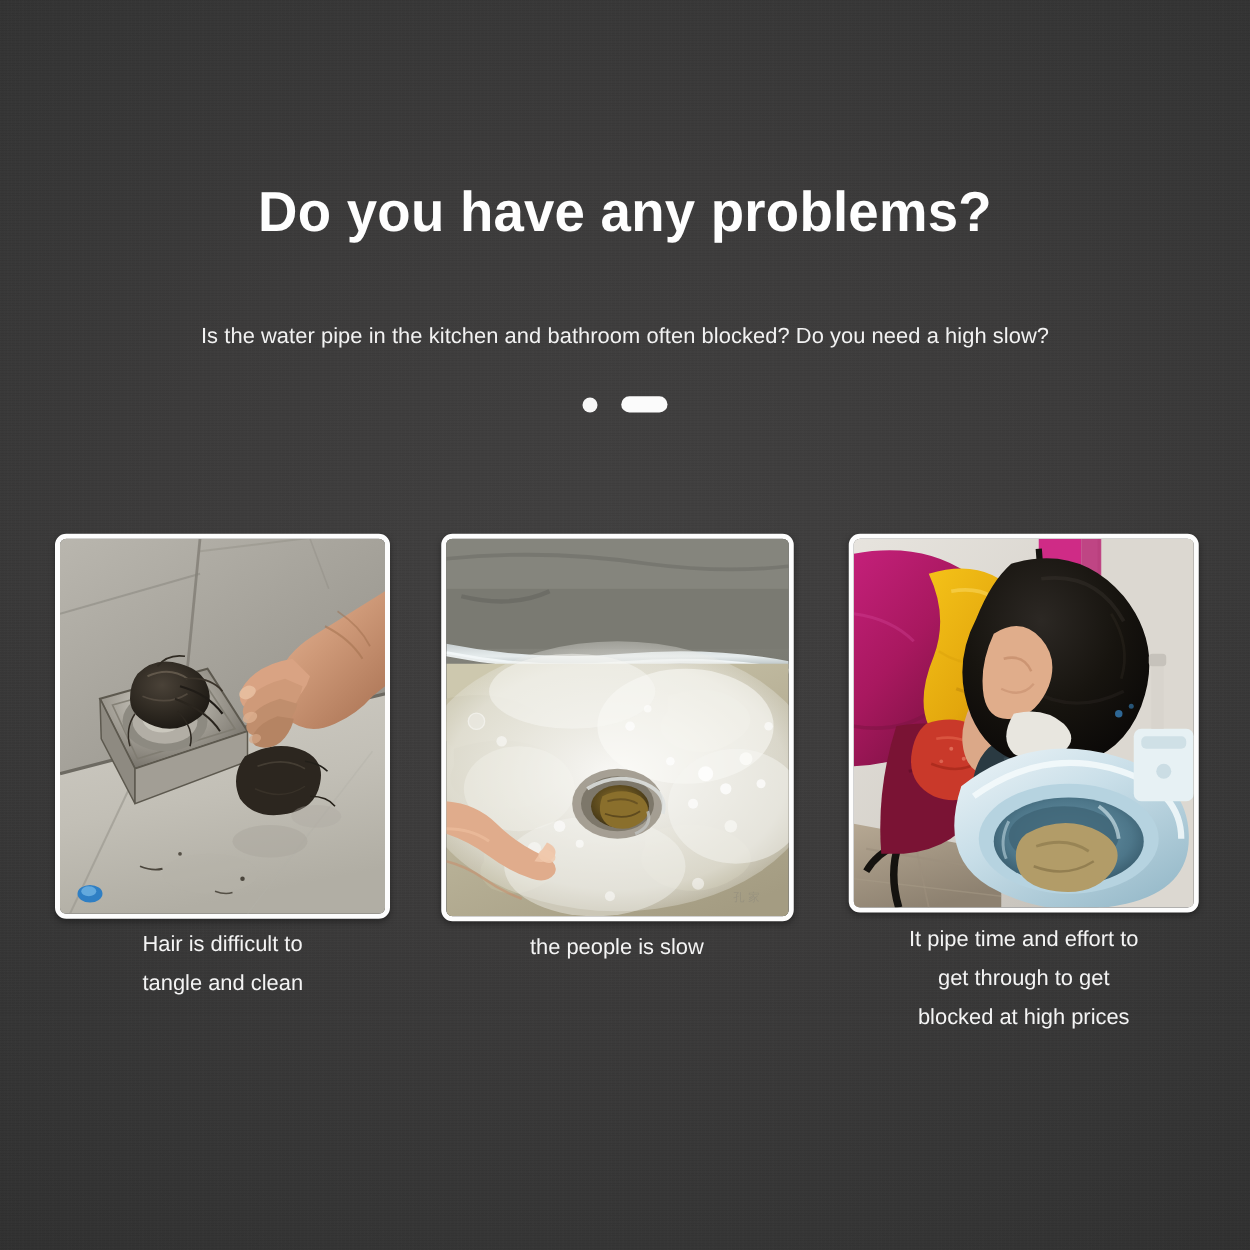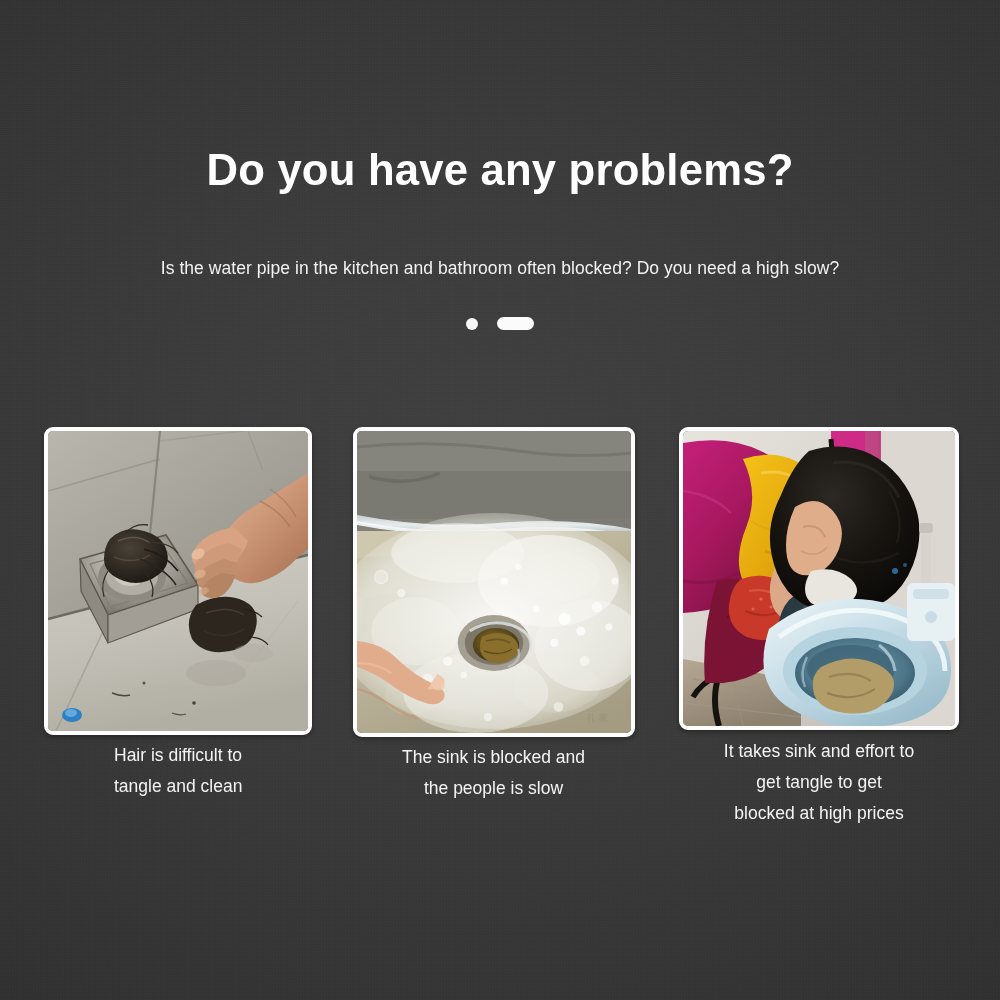--- a/index.html
+++ b/index.html
@@ -308,21 +308,20 @@
           <path d="M0 236 q18 6 34 18 q16 12 34 18 q12 4 18 -4 q4 -8 -8 -14 q-22 -10 -38 -26 q-16 -16 -40 -18 Z" fill="#e0ac8c"></path>
           <path d="M0 258 q16 4 30 14 q14 10 30 16" stroke="#c7906e" stroke-width="2" fill="none" opacity=".6"></path>
           <path d="M70 258 q12 2 16 -4 q3 -7 -6 -11" fill="#eec3a6" opacity=".9"></path>
           <ellipse cx="80" cy="254" rx="7" ry="5" fill="#f0c9ad" opacity=".85" transform="rotate(22 80 254)"></ellipse>
           <path d="M0 232 q20 0 34 10" stroke="#f0c2a3" stroke-width="2.4" fill="none" opacity=".55"></path>
 
           <text x="228" y="290" font-family="DejaVu Sans, sans-serif" font-size="9" fill="#8e8a7c" opacity=".55">孔 家</text>
         </svg>
       </div>
       <div class="cap">
-        <span>The sink is blocked and</span>
         <span>the people is slow</span>
       </div>
     </div>
 
     <div class="card c3">
       <div class="frame">
         <svg viewBox="0 0 272 295" preserveAspectRatio="none">
           <defs>
             <linearGradient id="bgWallT" x1="0" y1="0" x2="1" y2="1">
               <stop offset="0%" stop-color="#e7e4de"></stop>
@@ -435,20 +434,20 @@
           <circle cx="248" cy="186" r="6" fill="#cbdde4"></circle>
 
           <rect x="238" y="98" width="10" height="54" fill="#d8d4cd"></rect>
           <rect x="236" y="92" width="14" height="10" rx="3" fill="#c6c2bb"></rect>
 
           <circle cx="212" cy="140" r="3" fill="#3c8fd0" opacity=".7"></circle>
           <circle cx="222" cy="134" r="2" fill="#3c8fd0" opacity=".55"></circle>
         </svg>
       </div>
       <div class="cap">
-        <span>It takes sink and effort to</span>
-        <span>get tangle to get</span>
+        <span>It pipe time and effort to</span>
+        <span>get through to get</span>
         <span>blocked at high prices</span>
       </div>
     </div>
 
   </div>
 </div>
 
 </body></html>

